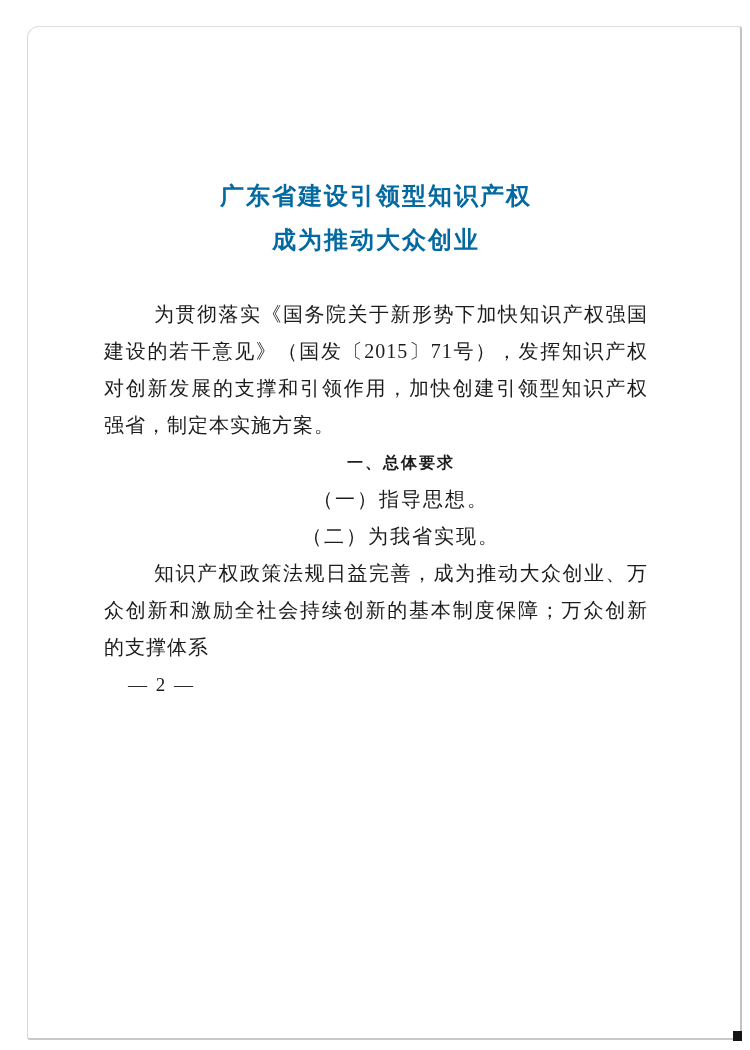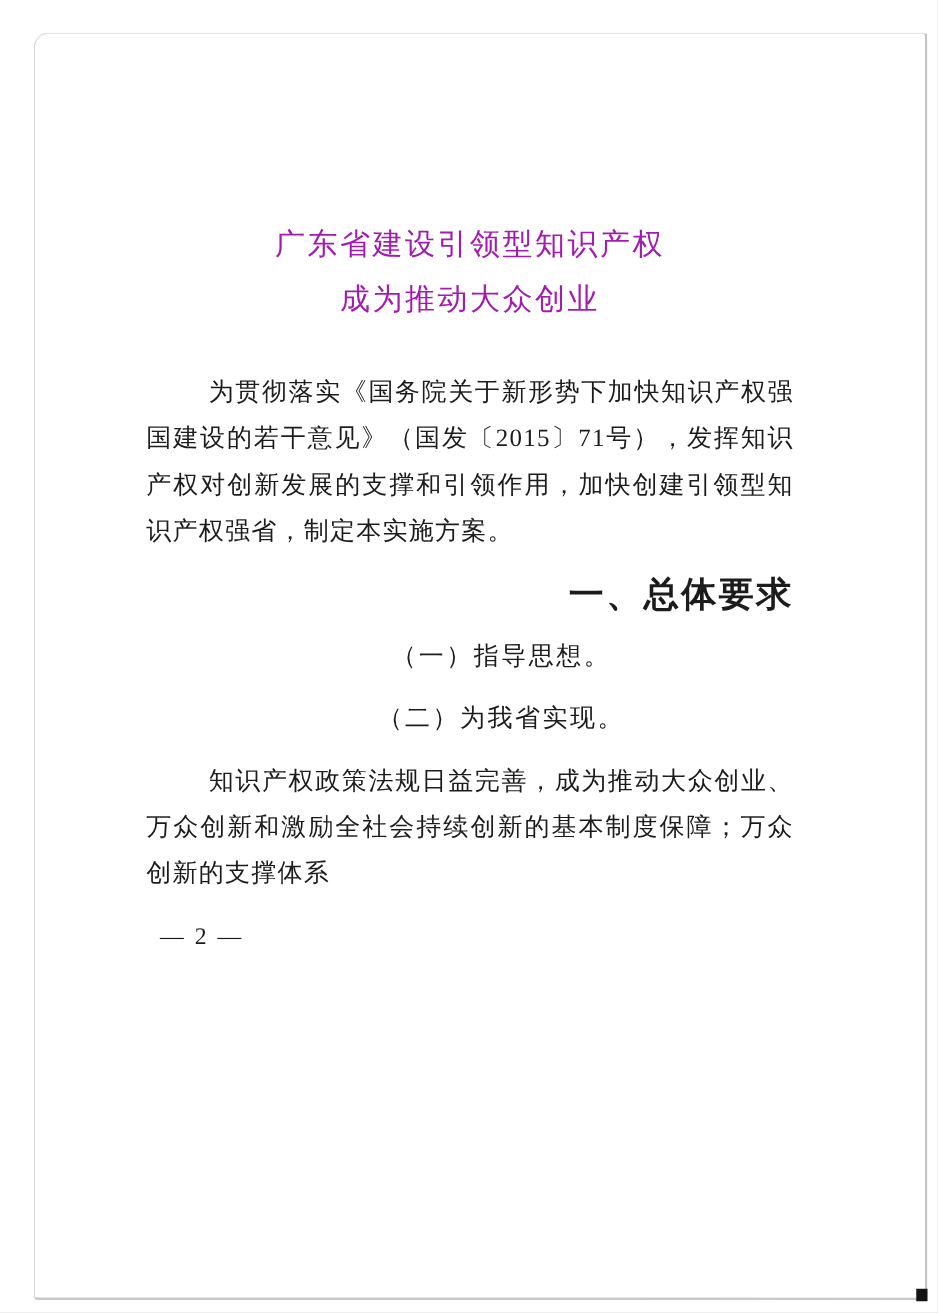--- a/index.html
+++ b/index.html
@@ -38,40 +38,40 @@
     background: #141414;
   }
   .doc {
     position: absolute;
     left: 104px;
     top: 174px;
     width: 544px;
   }
   .title {
     text-align: center;
-    font-weight: normal;
+    font-weight: bold;
     font-size: 24px;
     line-height: 44px;
     letter-spacing: 2px;
-    color: #a21caf;
+    color: #0369a1;
     margin-bottom: 34px;
   }
   .para, .h1, .h2 {
-    margin: 13px;
+    margin: 0;
     font-size: 20px;
     line-height: 37px;
     letter-spacing: 1px;
     text-align: justify;
     text-indent: 50px;
   }
   .h1 {
     font-family: "Liberation Sans", "DejaVu Sans", sans-serif;
     font-weight: bold;
-    font-size: 28px;
-    text-align: right;
+    font-size: 16px;
+    text-align: center;
     letter-spacing: 2px;
   }
   .h2 {
     text-align: center;
     letter-spacing: 2px;
   }
   .page-number {
     font-size: 19px;
     line-height: 37px;
     letter-spacing: 2px;

